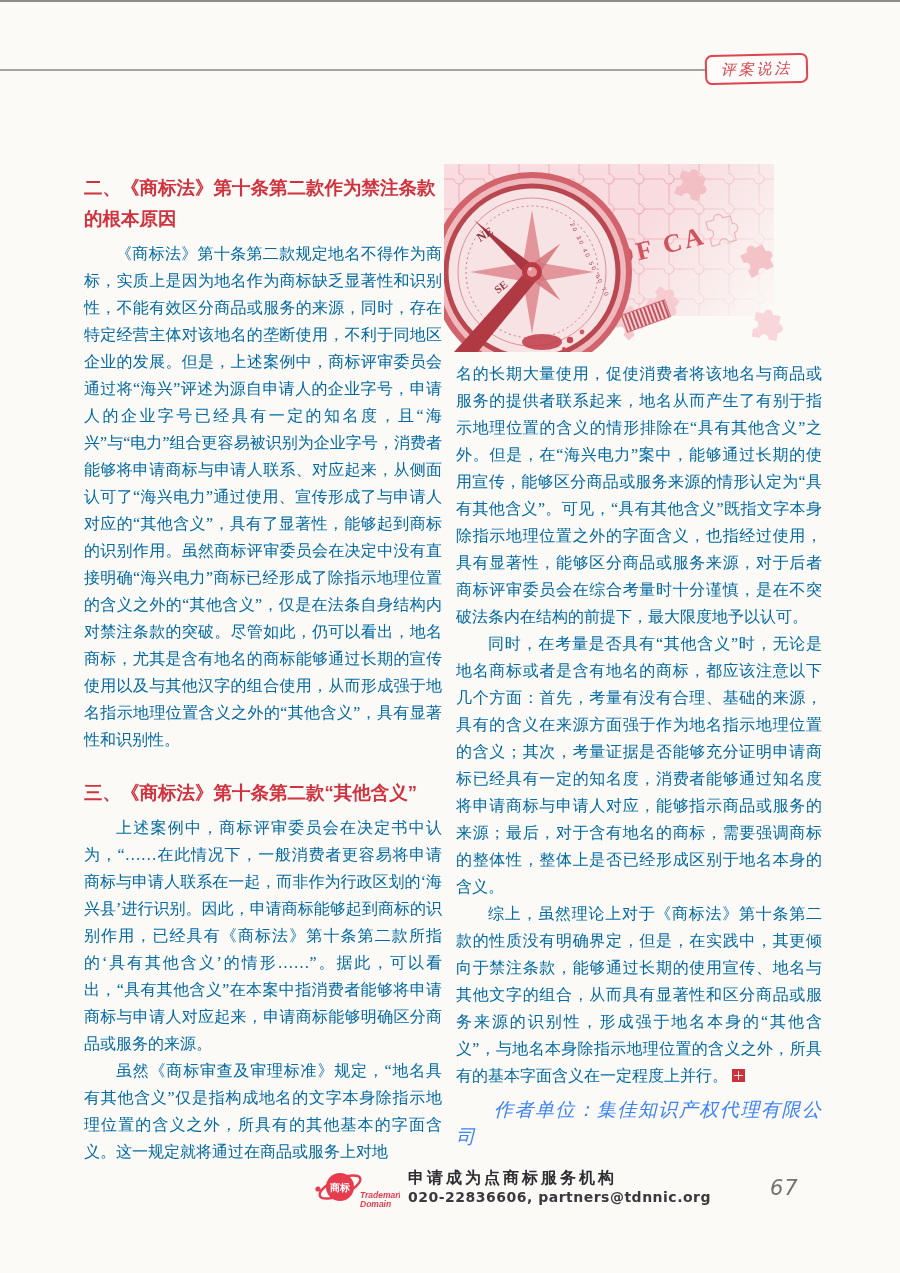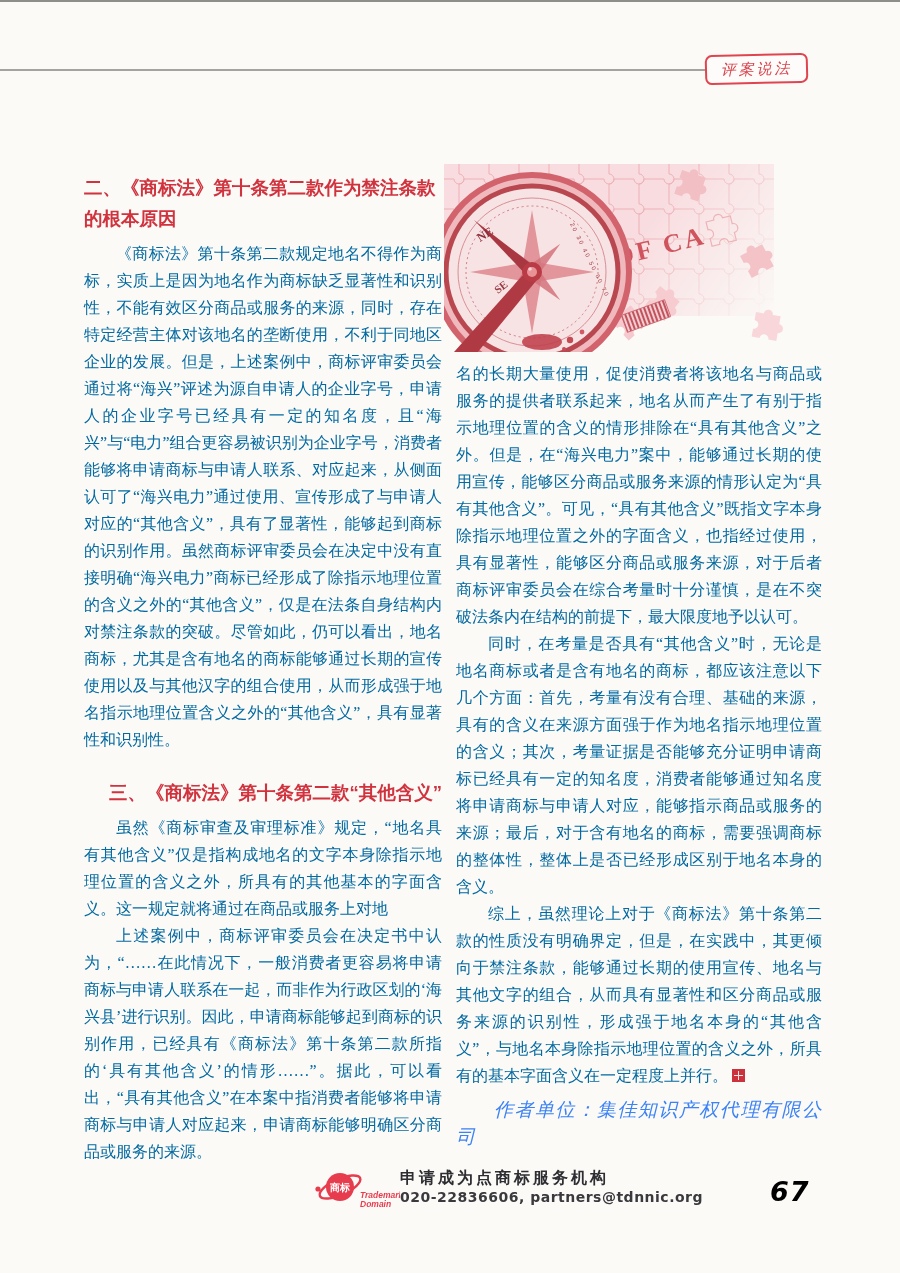--- a/index.html
+++ b/index.html
@@ -16,37 +16,37 @@
     font-family:"Liberation Serif",serif;}
 
   .photo{position:absolute;left:444px;top:164px;width:396px;height:188px;}
 
   .col{position:absolute;}
   .col-left{left:84px;top:164px;width:358px;}
   .col-right{left:456px;top:360px;width:366px;}
 
   h2{margin:8px 0 6px 0;font-size:18.5px;line-height:31px;color:#d0323e;font-weight:bold;
     font-family:"Liberation Sans",sans-serif;}
-  h2.mt{margin-top:24px;text-align:right;}
+  h2.mt{margin-top:24px;}
   p{margin:0;text-align:justify;text-indent:2em;font-size:16px;line-height:27px;color:#0369a1;
     font-family:"Liberation Serif",serif;}
   p.no-indent{text-indent:0;}
   p.author{font-style:italic;font-size:19px;color:#3b82f6;margin-top:7px;letter-spacing:1px;}
 
   .seal{display:inline-block;width:13px;height:13px;margin-left:4px;vertical-align:-1px;
     background:linear-gradient(#f8e4e4,#f8e4e4) 6px 2px / 1px 9px no-repeat,
                linear-gradient(#f8e4e4,#f8e4e4) 2px 6px / 9px 1px no-repeat,#cb323c;}
 
-  .footer{position:absolute;left:314px;top:1162px;display:flex;align-items:flex-start;}
+  .footer{position:absolute;left:314px;top:1162px;display:flex;align-items:flex-start;gap:8px;}
   .footer-text{display:flex;flex-direction:column;justify-content:flex-end;padding-top:5px;}
   .slogan{font-size:16px;font-weight:bold;letter-spacing:3px;color:#2d2d32;line-height:22px;}
   .contact{font-size:14px;font-weight:bold;letter-spacing:0.5px;color:#3a3a3e;line-height:16px;
     font-family:"DejaVu Sans",sans-serif;}
-  .page-number{position:absolute;left:770px;top:1176px;font-size:27px;font-weight:bold;
-    font-style:italic;color:#000000;font-family:"DejaVu Sans",sans-serif;letter-spacing:1px;}
+  .page-number{position:absolute;left:770px;top:1176px;font-size:21px;font-weight:normal;
+    font-style:italic;color:#737373;font-family:"DejaVu Sans",sans-serif;letter-spacing:1px;}
 </style>
 </head>
 <body>
 
 <div class="page">
 
   <div class="top-edge"></div>
   <div class="header-rule"></div>
 
   <div class="tag-badge">
@@ -115,22 +115,22 @@
       <circle cx="126" cy="176" r="3.2" fill="#c64a54"></circle>
       <circle cx="138" cy="168" r="2.4" fill="#d05b64"></circle>
       <circle cx="120" cy="185" r="2" fill="#c64a54"></circle>
     </svg>
   </div>
 
   <div class="col col-left">
     <h2>二、《商标法》第十条第二款作为禁注条款的根本原因</h2>
     <p>《商标法》第十条第二款规定地名不得作为商标，实质上是因为地名作为商标缺乏显著性和识别性，不能有效区分商品或服务的来源，同时，存在特定经营主体对该地名的垄断使用，不利于同地区企业的发展。但是，上述案例中，商标评审委员会通过将“海兴”评述为源自申请人的企业字号，申请人的企业字号已经具有一定的知名度，且“海兴”与“电力”组合更容易被识别为企业字号，消费者能够将申请商标与申请人联系、对应起来，从侧面认可了“海兴电力”通过使用、宣传形成了与申请人对应的“其他含义”，具有了显著性，能够起到商标的识别作用。虽然商标评审委员会在决定中没有直接明确“海兴电力”商标已经形成了除指示地理位置的含义之外的“其他含义”，仅是在法条自身结构内对禁注条款的突破。尽管如此，仍可以看出，地名商标，尤其是含有地名的商标能够通过长期的宣传使用以及与其他汉字的组合使用，从而形成强于地名指示地理位置含义之外的“其他含义”，具有显著性和识别性。</p>
     <h2 class="mt">三、《商标法》第十条第二款“其他含义”</h2>
+    <p>上述案例中，商标评审委员会在决定书中认为，“……在此情况下，一般消费者更容易将申请商标与申请人联系在一起，而非作为行政区划的‘海兴县’进行识别。因此，申请商标能够起到商标的识别作用，已经具有《商标法》第十条第二款所指的‘具有其他含义’的情形……”。据此，可以看出，“具有其他含义”在本案中指消费者能够将申请商标与申请人对应起来，申请商标能够明确区分商品或服务的来源。</p>
     <p>虽然《商标审查及审理标准》规定，“地名具有其他含义”仅是指构成地名的文字本身除指示地理位置的含义之外，所具有的其他基本的字面含义。这一规定就将通过在商品或服务上对地</p>
-    <p>上述案例中，商标评审委员会在决定书中认为，“……在此情况下，一般消费者更容易将申请商标与申请人联系在一起，而非作为行政区划的‘海兴县’进行识别。因此，申请商标能够起到商标的识别作用，已经具有《商标法》第十条第二款所指的‘具有其他含义’的情形……”。据此，可以看出，“具有其他含义”在本案中指消费者能够将申请商标与申请人对应起来，申请商标能够明确区分商品或服务的来源。</p>
   </div>
 
   <div class="col col-right">
     <p class="no-indent">名的长期大量使用，促使消费者将该地名与商品或服务的提供者联系起来，地名从而产生了有别于指示地理位置的含义的情形排除在“具有其他含义”之外。但是，在“海兴电力”案中，能够通过长期的使用宣传，能够区分商品或服务来源的情形认定为“具有其他含义”。可见，“具有其他含义”既指文字本身除指示地理位置之外的字面含义，也指经过使用，具有显著性，能够区分商品或服务来源，对于后者商标评审委员会在综合考量时十分谨慎，是在不突破法条内在结构的前提下，最大限度地予以认可。</p>
     <p>同时，在考量是否具有“其他含义”时，无论是地名商标或者是含有地名的商标，都应该注意以下几个方面：首先，考量有没有合理、基础的来源，具有的含义在来源方面强于作为地名指示地理位置的含义；其次，考量证据是否能够充分证明申请商标已经具有一定的知名度，消费者能够通过知名度将申请商标与申请人对应，能够指示商品或服务的来源；最后，对于含有地名的商标，需要强调商标的整体性，整体上是否已经形成区别于地名本身的含义。</p>
     <p><span>综上，虽然理论上对于《商标法》第十条第二款的性质没有明确界定，但是，在实践中，其更倾向于禁注条款，能够通过长期的使用宣传、地名与其他文字的组合，从而具有显著性和区分商品或服务来源的识别性，形成强于地名本身的“其他含义”，与地名本身除指示地理位置的含义之外，所具有的基本字面含义在一定程度上并行。</span><span class="seal"></span></p>
     <p class="author">作者单位：集佳知识产权代理有限公司</p>
   </div>
 
   <div class="footer">

